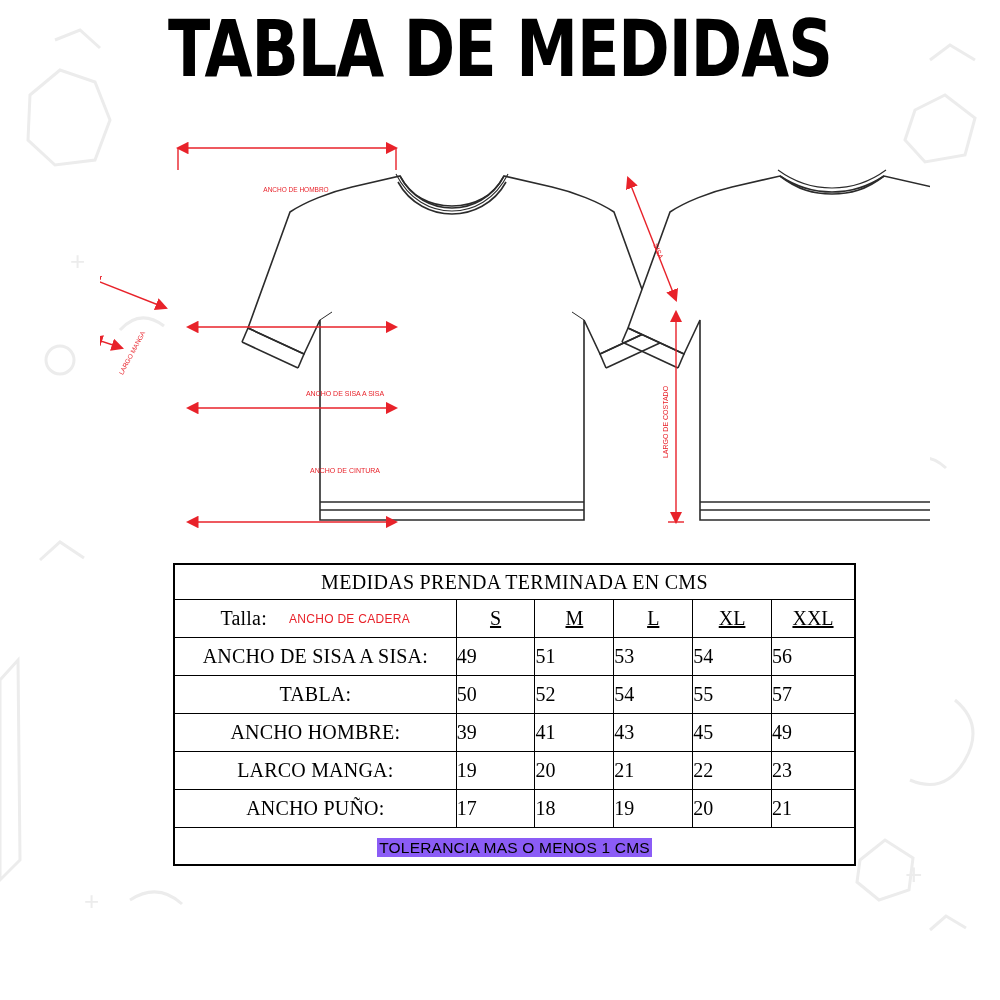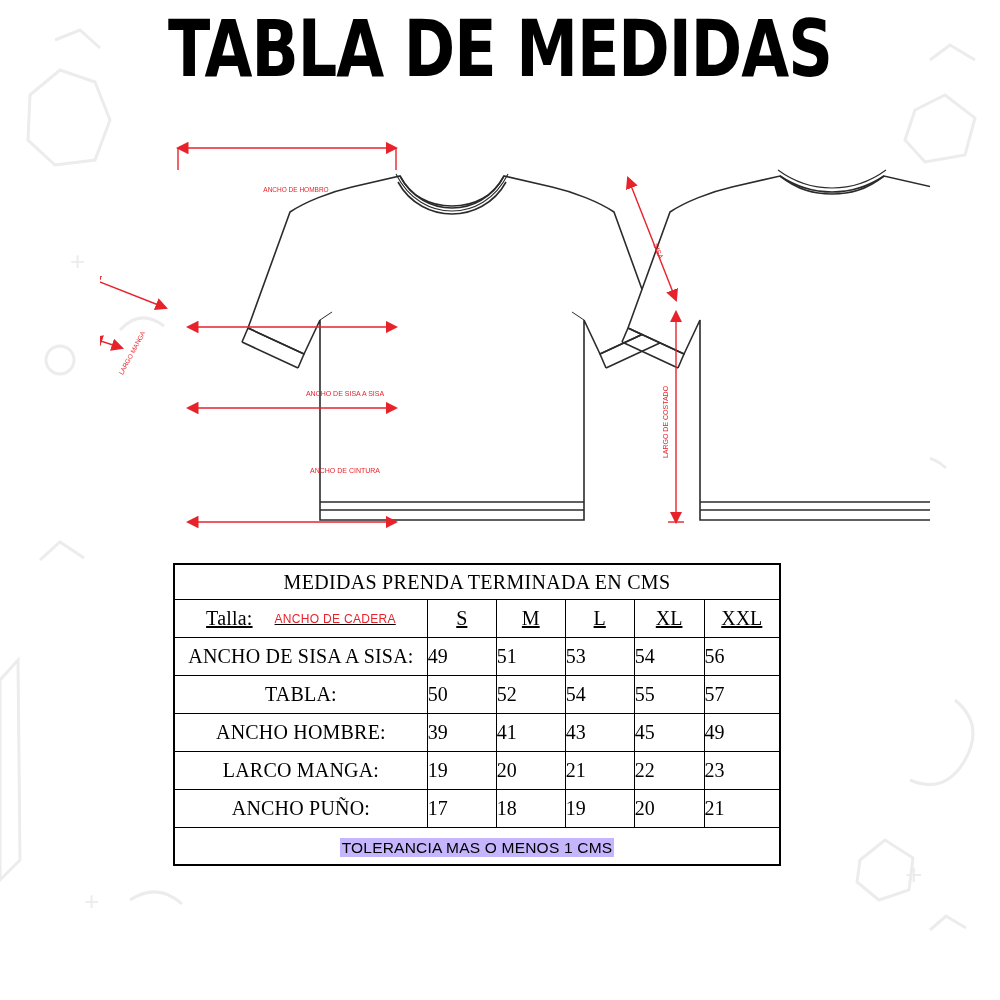--- a/index.html
+++ b/index.html
@@ -47,21 +47,21 @@
     top: 130px;
     width: 830px;
     height: 430px;
   }
 
   
   #size-table {
     position: absolute;
     left: 173px;
     top: 563px;
-    width: 608px;
+    width: 683px;
     border-collapse: collapse;
     background: #fff;
     border: 2px solid #000;
   }
   #size-table td, #size-table th {
     border: 1px solid #000;
     padding: 0;
     height: 37px;
     font-family: "Liberation Serif", serif;
     font-size: 20px;
@@ -99,39 +99,38 @@
   .col-m  { width: 76px; }
   .col-l  { width: 76px; }
   .col-xl { width: 76px; }
   .col-xxl{ width: 80px; }
 
   .tolerance-row td {
     text-align: center;
     height: 36px !important;
   }
   .tolerance-mark {
-    background: #c4b5fd;
+    background: #8b5cf6;
     font-family: "Liberation Sans", sans-serif;
     font-size: 15.5px;
     letter-spacing: .2px;
     padding: 1px 2px;
   }
   .talla-note {
     color: #e8222a;
     font-family: "Liberation Sans", sans-serif;
     font-size: 12px;
     letter-spacing: .3px;
     margin-left: 22px;
     vertical-align: middle;
   }
   .talla-cell-inner {
     display: flex;
     align-items: center;
     justify-content: center;
-    text-decoration: underline;
   }
 
   
 </style>
 </head>
 <body>
 
 <svg id="bg-watermark" width="1000" height="1000" viewBox="0 0 1000 1000" aria-hidden="true">
   <g stroke="#ececec" stroke-width="3" fill="none">
     <path d="M30 95 L60 70 L95 82 L110 120 L95 160 L55 165 L28 140 Z"></path>

